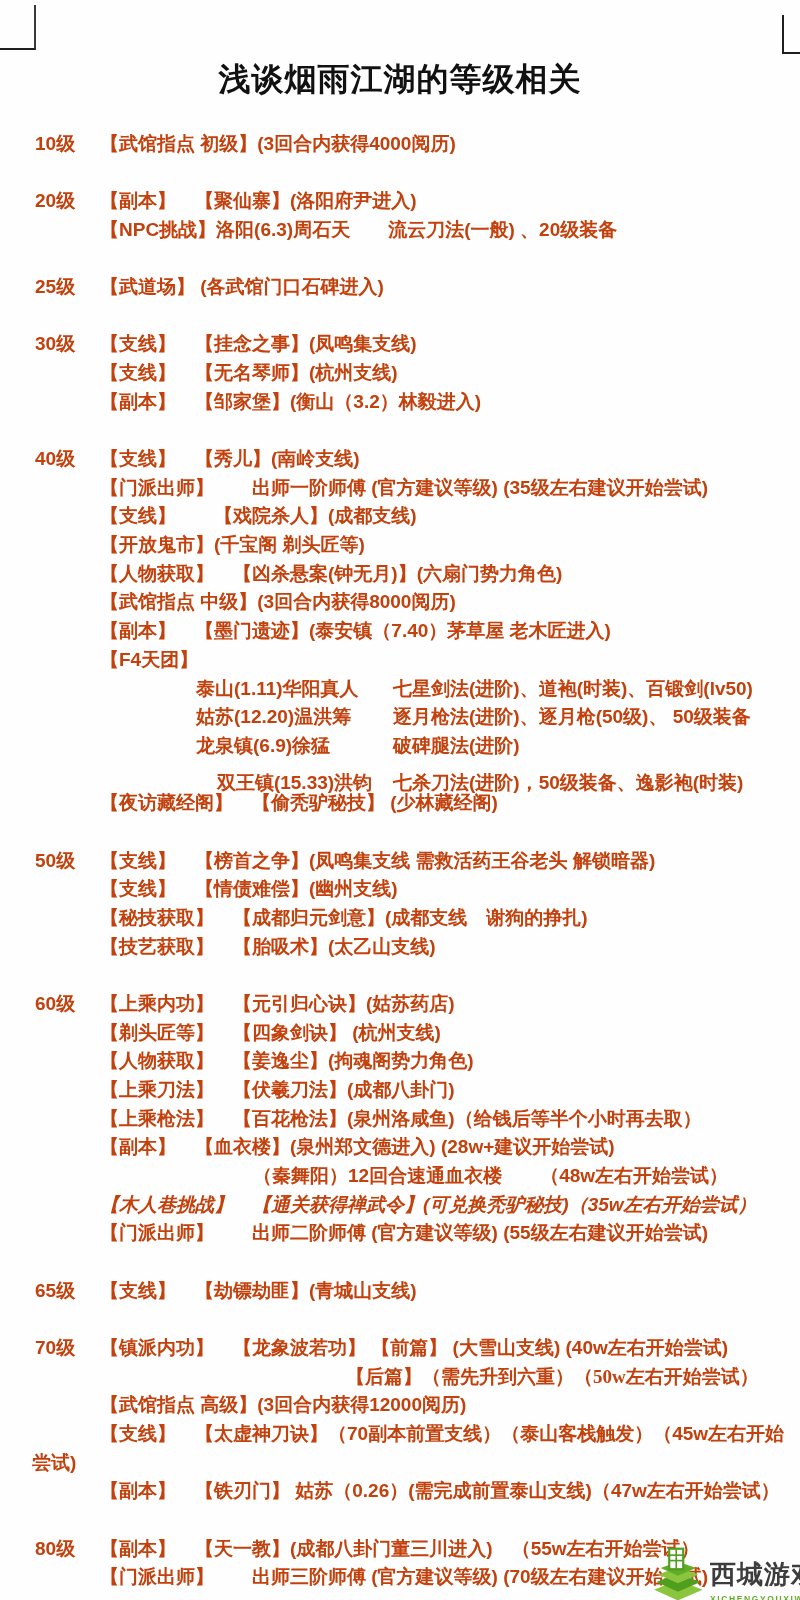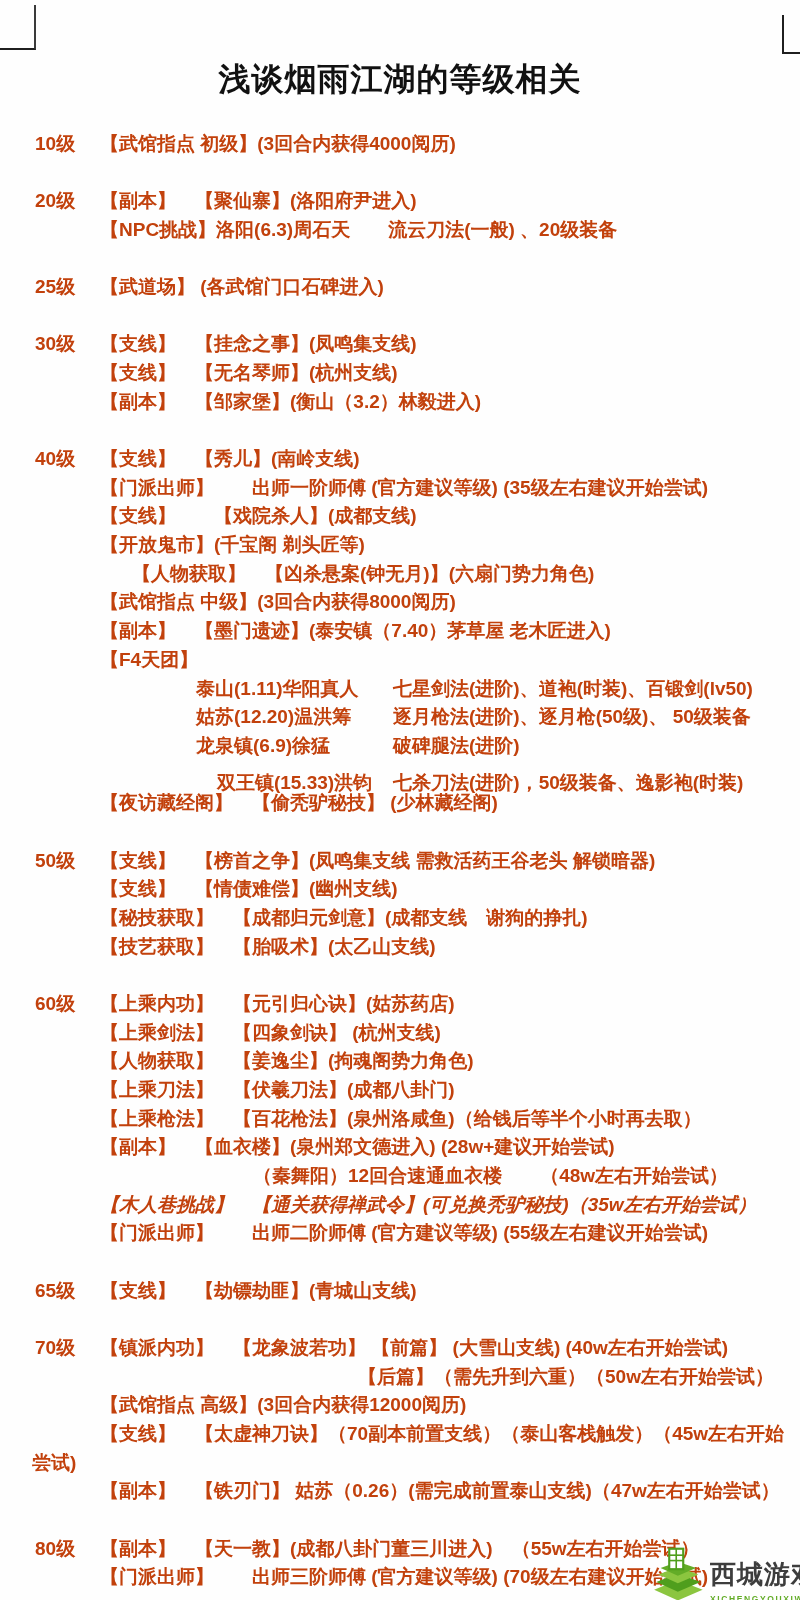--- a/index.html
+++ b/index.html
@@ -51,21 +51,21 @@
     line-height: 22px;
   }
   .line .level {
     position: absolute;
     left: -65px; top: 0;
     font-weight: 600;
   }
   .line.k-text  { left: 100px; }
   .line.k-member{ left: 196px; }
   .line.k-sub   { left: 253px; }
-  .line.k-sub2  { left: 358px; }
+  .line.k-sub2  { left: 346px; font-family: Liberation Serif, serif; }
   .line.k-flush { left: 32px;  }
   .member-name {
     display: inline-block;
     width: 197px;
   }
   
   .watermark {
     position: absolute;
     left: 652px; top: 1543px;
     display: flex; align-items: flex-start;
@@ -100,35 +100,35 @@
       <div class="line k-text" style="top: 190px;"><span class="level">20级</span><span>【副本】　【聚仙寨】(洛阳府尹进入)</span></div>
       <div class="line k-text" style="top: 219px;"><span>【NPC挑战】洛阳(6.3)周石天　　流云刀法(一般) 、20级装备</span></div>
       <div class="line k-text" style="top: 276px;"><span class="level">25级</span><span>【武道场】 (各武馆门口石碑进入)</span></div>
       <div class="line k-text" style="top: 333px;"><span class="level">30级</span><span>【支线】　【挂念之事】(凤鸣集支线)</span></div>
       <div class="line k-text" style="top: 362px;"><span>【支线】　【无名琴师】(杭州支线)</span></div>
       <div class="line k-text" style="top: 391px;"><span>【副本】　【邹家堡】(衡山（3.2）林毅进入)</span></div>
       <div class="line k-text" style="top: 448px;"><span class="level">40级</span><span>【支线】　【秀儿】(南岭支线)</span></div>
       <div class="line k-text" style="top: 477px;"><span>【门派出师】　　出师一阶师傅 (官方建议等级) (35级左右建议开始尝试)</span></div>
       <div class="line k-text" style="top: 505px;"><span>【支线】　　【戏院杀人】(成都支线)</span></div>
       <div class="line k-text" style="top: 534px;"><span>【开放鬼市】(千宝阁 剃头匠等)</span></div>
-      <div class="line k-text" style="top: 563px; margin-left: 32px;"><span>【人物获取】　【凶杀悬案(钟无月)】(六扇门势力角色)</span></div>
+      <div class="line k-text" style="top: 563px;"><span>【人物获取】　【凶杀悬案(钟无月)】(六扇门势力角色)</span></div>
       <div class="line k-text" style="top: 591px;"><span>【武馆指点 中级】(3回合内获得8000阅历)</span></div>
       <div class="line k-text" style="top: 620px;"><span>【副本】　【墨门遗迹】(泰安镇（7.40）茅草屋 老木匠进入)</span></div>
       <div class="line k-text" style="top: 649px;"><span>【F4天团】</span></div>
       <div class="line k-member" style="top: 678px;"><span class="member-name">泰山(1.11)华阳真人</span><span>七星剑法(进阶)、道袍(时装)、百锻剑(lv50)</span></div>
       <div class="line k-member" style="top: 706px;"><span class="member-name">姑苏(12.20)温洪筹</span><span>逐月枪法(进阶)、逐月枪(50级)、 50级装备</span></div>
       <div class="line k-member" style="top: 735px;"><span class="member-name">龙泉镇(6.9)徐猛</span><span>破碑腿法(进阶)</span></div>
       <div class="line k-member" style="top: 772px; text-align: center;"><span class="member-name">双王镇(15.33)洪钧</span><span>七杀刀法(进阶)，50级装备、逸影袍(时装)</span></div>
       <div class="line k-text" style="top: 792px;"><span>【夜访藏经阁】　【偷秃驴秘技】 (少林藏经阁)</span></div>
       <div class="line k-text" style="top: 850px;"><span class="level">50级</span><span>【支线】　【榜首之争】(凤鸣集支线 需救活药王谷老头 解锁暗器)</span></div>
       <div class="line k-text" style="top: 878px;"><span>【支线】　【情债难偿】(幽州支线)</span></div>
       <div class="line k-text" style="top: 907px;"><span>【秘技获取】　【成都归元剑意】(成都支线　谢狗的挣扎)</span></div>
       <div class="line k-text" style="top: 936px;"><span>【技艺获取】　【胎吸术】(太乙山支线)</span></div>
       <div class="line k-text" style="top: 993px;"><span class="level">60级</span><span>【上乘内功】　【元引归心诀】(姑苏药店)</span></div>
-      <div class="line k-text" style="top: 1022px;"><span>【上乘剑法】　【四象剑诀】 (杭州支线)</span></div>
+      <div class="line k-text" style="top: 1022px;"><span>【剃头匠等】　【四象剑诀】 (杭州支线)</span></div>
       <div class="line k-text" style="top: 1050px;"><span>【人物获取】　【姜逸尘】(拘魂阁势力角色)</span></div>
       <div class="line k-text" style="top: 1079px;"><span>【上乘刀法】　【伏羲刀法】(成都八卦门)</span></div>
       <div class="line k-text" style="top: 1108px;"><span>【上乘枪法】　【百花枪法】(泉州洛咸鱼)（给钱后等半个小时再去取）</span></div>
       <div class="line k-text" style="top: 1136px;"><span>【副本】　【血衣楼】(泉州郑文德进入) (28w+建议开始尝试)</span></div>
       <div class="line k-sub" style="top: 1165px;"><span>（秦舞阳）12回合速通血衣楼　　（48w左右开始尝试）</span></div>
       <div class="line k-text" style="top: 1194px; font-style: italic;"><span>【木人巷挑战】　【通关获得禅武令】(可兑换秃驴秘技)（35w左右开始尝试）</span></div>
       <div class="line k-text" style="top: 1222px;"><span>【门派出师】　　出师二阶师傅 (官方建议等级) (55级左右建议开始尝试)</span></div>
       <div class="line k-text" style="top: 1280px;"><span class="level">65级</span><span>【支线】　【劫镖劫匪】(青城山支线)</span></div>
       <div class="line k-text" style="top: 1337px;"><span class="level">70级</span><span>【镇派内功】　【龙象波若功】 【前篇】 (大雪山支线) (40w左右开始尝试)</span></div>
       <div class="line k-sub2" style="top: 1366px;"><span>【后篇】（需先升到六重）（50w左右开始尝试）</span></div>

